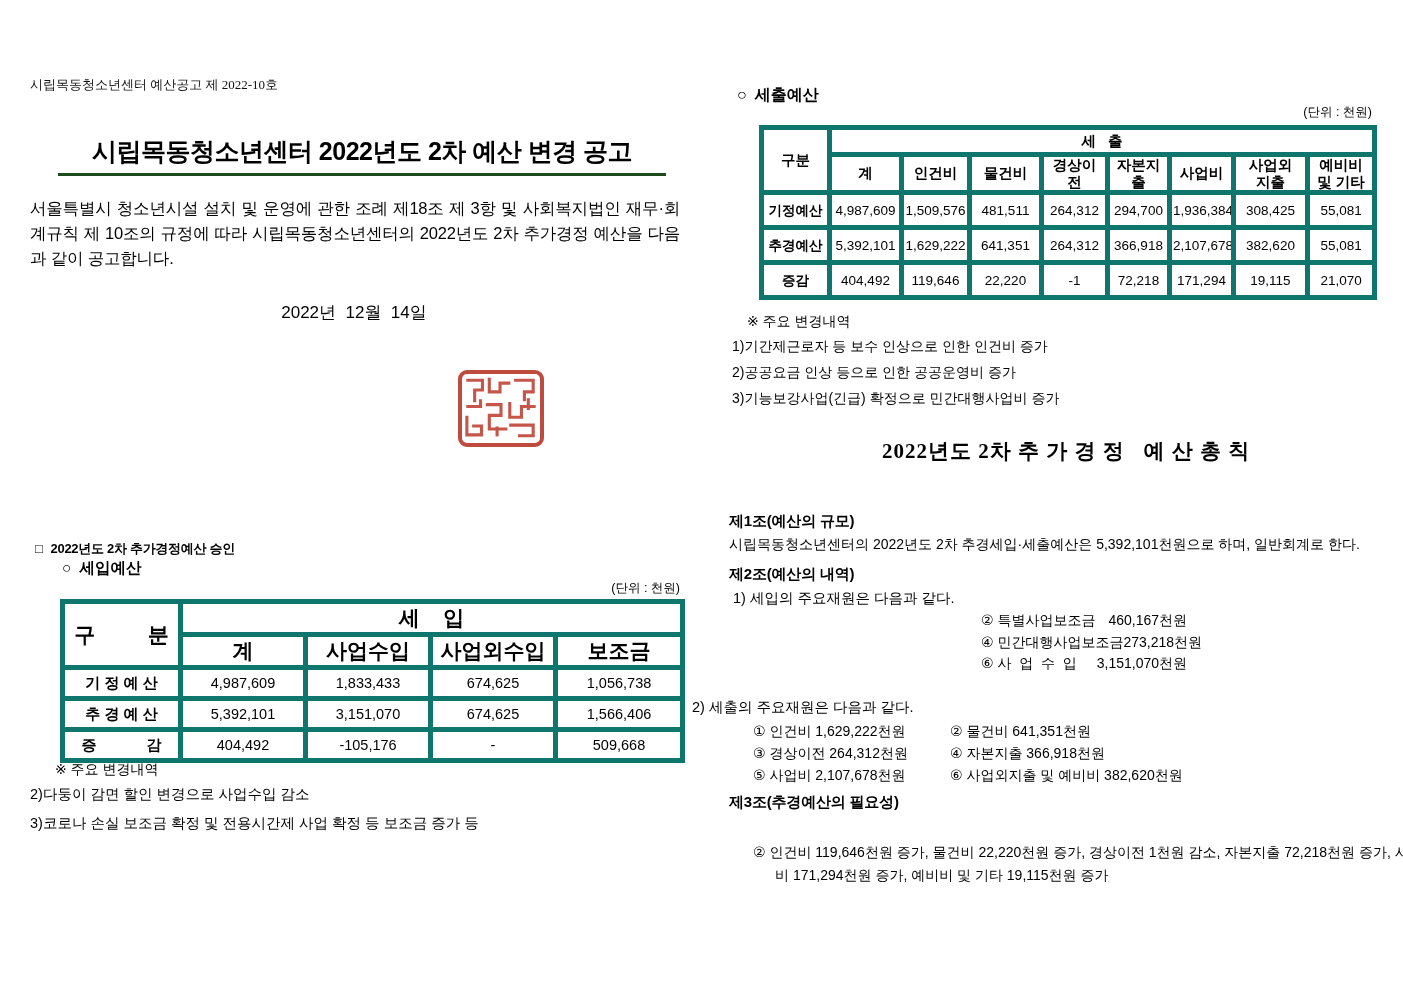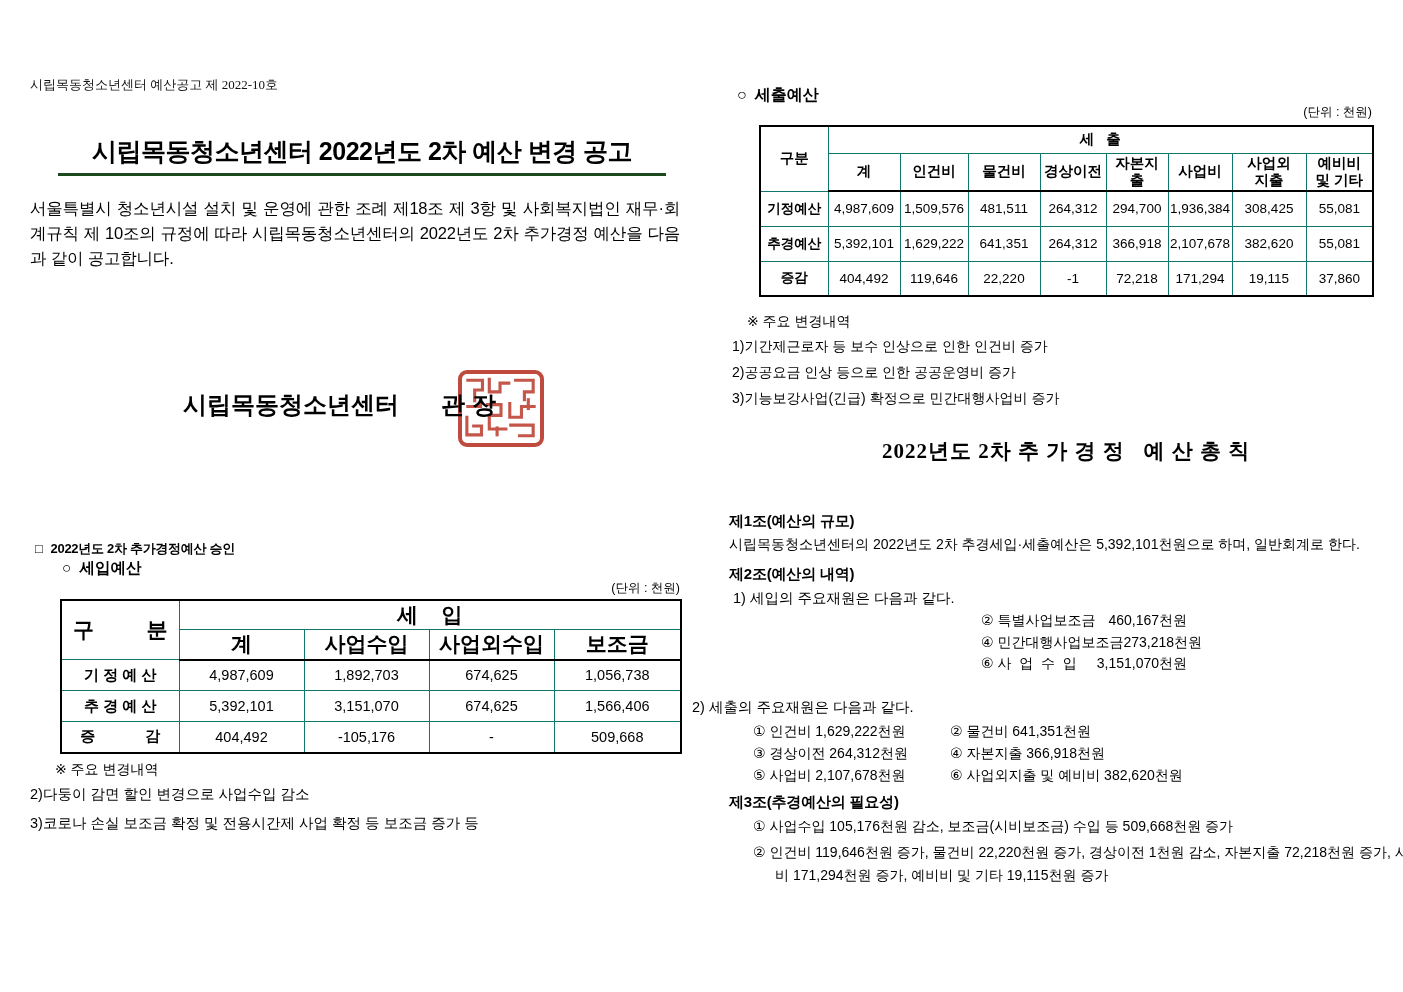--- a/index.html
+++ b/index.html
@@ -27,21 +27,21 @@
   .stamp svg{display:block;width:100%;height:100%;}
 
   .approval-heading{left:35px;top:540px;font-size:13px;font-weight:bold;letter-spacing:-0.3px;}
   .bullet{margin-right:8px;font-weight:normal;}
   .rev-heading{left:62px;top:558px;font-size:15.5px;font-weight:bold;}
   .unit-note{font-size:12.5px;}
   .rev-unit{left:30px;top:580px;width:650px;text-align:right;}
 
   table.budget{border-collapse:collapse;table-layout:fixed;border:2px solid #000;background:#fff;}
   table.budget th,table.budget td{
-    border:1px solid #0f766e;text-align:center;vertical-align:middle;
+    border:5px solid #0f766e;text-align:center;vertical-align:middle;
     white-space:pre-wrap;padding:0 2px;overflow:hidden;
   }
   table.budget tr.cols th{border-bottom:2px solid #000;}
   table.budget th{font-weight:bold;}
   table.rev{left:60px;top:599px;width:620px;}
   table.rev th{font-size:21px;}
   table.rev td{font-size:14.5px;}
   table.rev tr.group{height:28px;}
   table.rev tr.cols{height:30px;}
   table.rev tr.data{height:31px;}
@@ -93,24 +93,22 @@
 <body>
 
 <div class="page">
 
   <div class="abs doc-number">시립목동청소년센터 예산공고 제 2022-10호</div>
 
   <div class="abs main-title">시립목동청소년센터 2022년도 2차 예산 변경 공고</div>
 
   <div class="abs intro">서울특별시 청소년시설 설치 및 운영에 관한 조례 제18조 제 3항 및 사회복지법인 재무·회계규칙 제 10조의 규정에 따라 시립목동청소년센터의 2022년도 2차 추가경정 예산을 다음과 같이 공고합니다.</div>
 
-
-  <div class="abs signature">
-    <span>시립목동청소년센터</span><span class="sig-gap"></span><span class="sig-title">관장</span>
-  </div>
+  <div class="abs date-line">2022년  12월  14일</div>
+
 
   <div class="abs stamp">
     <svg viewBox="0 0 80 70">
       <g fill="none" stroke="#c4564a" stroke-width="3.2" stroke-linecap="square">
         <path d="M6,6 h15 v10 h-8 v11"></path>
         <path d="M28,5 v13 h11 v-9 h9"></path>
         <path d="M55,6 h18 v12 h-9 v8"></path>
         <path d="M6,33 h13 v-6"></path>
         <path d="M5,44 v18 h15 v-9 h-8"></path>
         <path d="M26,31 h14 v11 h-12 v14 h17"></path>
@@ -147,21 +145,21 @@
       </tr>
       <tr class="cols">
         <th>계</th>
         <th>사업수입</th>
         <th>사업외수입</th>
         <th>보조금</th>
       </tr>
       <tr class="data">
         <th class="rowlabel">기 정 예 산</th>
         <td>4,987,609</td>
-        <td>1,892,703</td>
+        <td>1,833,433</td>
         <td>674,625</td>
         <td>1,056,738</td>
       </tr>
       <tr class="data">
         <th class="rowlabel">추 경 예 산</th>
         <td>5,392,101</td>
         <td>3,151,070</td>
         <td>674,625</td>
         <td>1,566,406</td>
       </tr>
@@ -240,21 +238,21 @@
       </tr>
       <tr class="data">
         <th class="rowlabel">증감</th>
         <td>404,492</td>
         <td>119,646</td>
         <td>22,220</td>
         <td>-1</td>
         <td>72,218</td>
         <td>171,294</td>
         <td>19,115</td>
-        <td>37,860</td>
+        <td>21,070</td>
       </tr>
     </tbody>
   </table>
 
   <div class="abs exp-notes-title notes-title">※ 주요 변경내역</div>
   <div class="abs exp-notes">
     <div class="note-line">1)기간제근로자 등 보수 인상으로 인한 인건비 증가</div>
     <div class="note-line">2)공공요금 인상 등으로 인한 공공운영비 증가</div>
     <div class="note-line">3)기능보강사업(긴급) 확정으로 민간대행사업비 증가</div>
   </div>
@@ -279,16 +277,15 @@
     <div class="eitem">③ 경상이전 264,312천원</div>
     <div class="eitem">⑤ 사업비 2,107,678천원</div>
   </div>
   <div class="abs exp-items-right">
     <div class="eitem">② 물건비 641,351천원</div>
     <div class="eitem">④ 자본지출 366,918천원</div>
     <div class="eitem">⑥ 사업외지출 및 예비비 382,620천원</div>
   </div>
 
   <div class="abs a3-title article-title">제3조(추경예산의 필요성)</div>
-  <div class="abs a3-item1">① 사업수입 105,176천원 감소, 보조금(시비보조금) 수입 등 509,668천원 증가</div>
   <div class="abs a3-item2">② 인건비 119,646천원 증가, 물건비 22,220천원 증가, 경상이전 1천원 감소, 자본지출 72,218천원 증가, 사업비 171,294천원 증가, 예비비 및 기타 19,115천원 증가</div>
 
 </div>
 
 </body></html>

